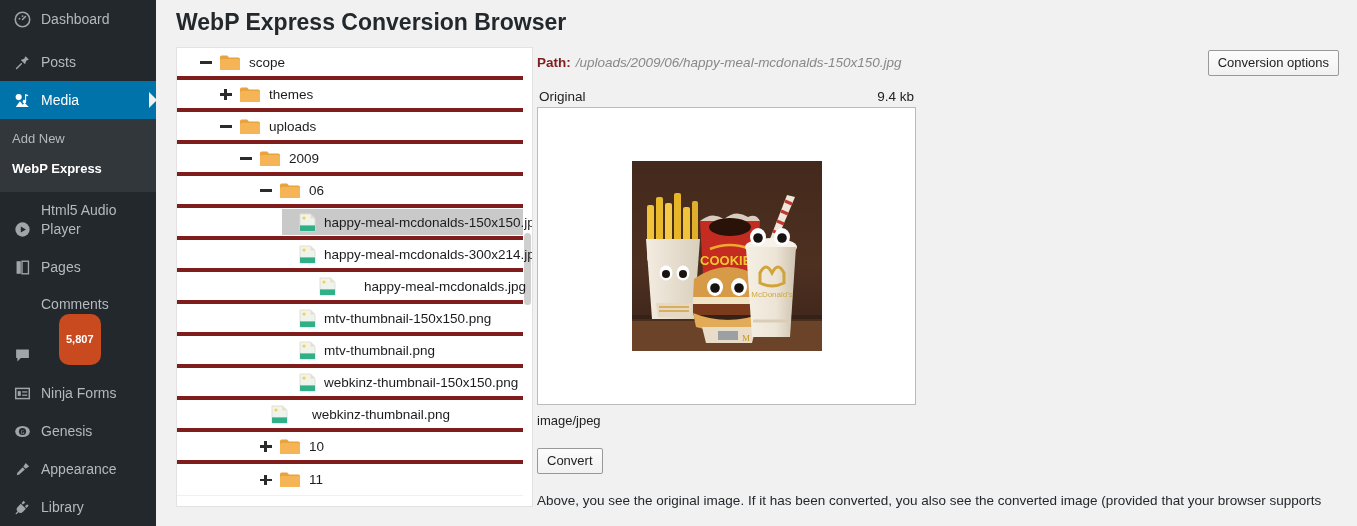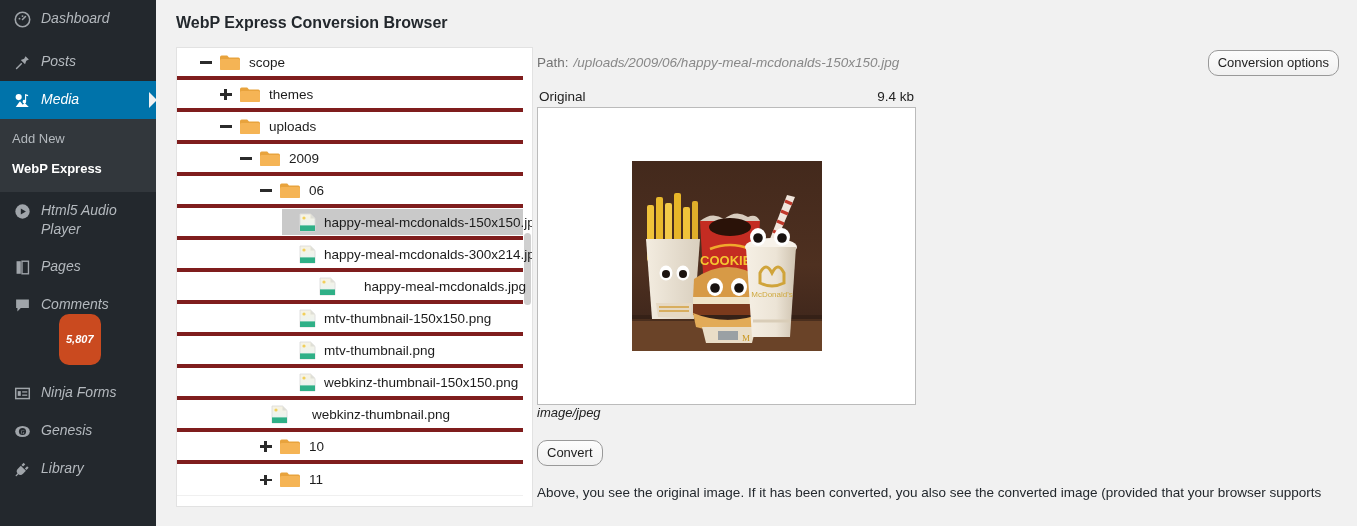--- a/index.html
+++ b/index.html
@@ -16,27 +16,26 @@
   
   .sidebar {
     position: absolute; left: 0; top: 0;
     width: 156px; height: 526px;
     background: #23282d;
     color: #eee;
     overflow: hidden;
   }
   .menu-item {
     position: relative;
-    display: flex; align-items: flex-start;
+    display: flex; align-items: flex-end;
     padding: 9px 0 9px 12px;
     font-size: 14px; line-height: 19px;
     color: #b4b9be;
     cursor: pointer;
     min-height: 34px;
-    font-style: italic;
   }
   .menu-item .mi-icon {
     width: 20px; height: 20px;
     margin-right: 9px;
     flex: 0 0 20px;
     display: flex; align-items: center; justify-content: center;
     color: #a0a5aa;
   }
   .menu-item .mi-label { flex: 1 1 auto; padding-right: 4px; }
   .menu-item.current {
@@ -79,21 +78,21 @@
   
   .main {
     position: absolute; left: 156px; top: 0;
     width: 1201px; height: 526px;
     background: #f1f1f1;
     overflow: hidden;
   }
   .page-title {
     margin: 0;
     padding: 8px 0 10px 20px;
-    font-size: 16px;
+    font-size: 23px;
     font-weight: bold;
     color: #23282d;
     line-height: 29px;
   }
 
   .panels { position: relative; }
 
   
   .tree-panel {
     position: absolute; left: 20px; top: 0;
@@ -168,33 +167,33 @@
     position: absolute; left: 381px; top: 0;
     width: 820px; height: 490px;
     padding: 0 18px 0 0;
   }
   .path-row {
     position: relative;
     display: flex; align-items: center;
     height: 30px;
     padding-left: 0;
   }
-  .path-label { font-size: 13.5px; color: #737373; }
+  .path-label { font-size: 13.5px; color: #7f1d1d; font-weight: bold; }
   .path-value {
     font-size: 13.5px; color: #888;
     font-style: italic;
     margin-left: 5px;
   }
   .btn {
     font-family: "Liberation Sans", sans-serif;
     font-size: 13px;
     color: #222;
     background: linear-gradient(#fcfcfc,#f1f1f1);
     border: 1px solid #999;
-    border-radius: 10px;
+    border-radius: 2px;
     padding: 4px 9px 5px 9px;
     cursor: pointer;
     line-height: 15px;
   }
   .conv-opts-btn {
     position: absolute; right: 0; top: 3px;
   }
   .orig-head {
     display: flex; justify-content: space-between;
     width: 379px;
@@ -204,22 +203,21 @@
   }
   .img-box {
     width: 379px; height: 298px;
     border: 1px solid #bbb;
     background: #fff;
     display: flex; align-items: center; justify-content: center;
     overflow: hidden;
   }
   .mimetype {
     font-size: 13px; color: #222;
-    font-style: italic;
-    margin-top: 0;
+    margin-top: 8px;
   }
   .convert-btn { margin-top: 20px; }
   .helptext {
     font-size: 13.5px; color: #23282d;
     margin-top: 19px;
     white-space: nowrap;
     overflow: hidden;
   }
   .bottombar {
     position: absolute; left: 0; bottom: 0;
@@ -319,20 +317,29 @@
       <span class="mi-icon">
         <svg width="17" height="17" viewBox="0 0 20 20">
             <ellipse cx="10" cy="10" rx="8.6" ry="6.6" fill="currentColor"></ellipse>
             <circle cx="10" cy="10" r="4.2" fill="#23282d"></circle>
             <text x="10" y="12.4" font-size="6" fill="currentColor" text-anchor="middle" font-family="Liberation Serif, serif">G</text>
           </svg>
       </span>
       <span class="mi-label">Genesis</span>
     </div>
 
+    <div class="menu-item">
+      <span class="mi-icon">
+        <svg width="17" height="17" viewBox="0 0 20 20">
+            <path d="M13.8 2.4 L17.8 6.4 L13.6 9.2 L11 6.6 Z" fill="currentColor"></path>
+            <path d="M10.2 7.4 L12.8 10 L6.2 16 L3.2 16.8 L4 13.8 Z" fill="currentColor"></path>
+          </svg>
+      </span>
+      <span class="mi-label">Appearance</span>
+    </div>
 
     <div class="menu-item">
       <span class="mi-icon">
         <svg width="17" height="17" viewBox="0 0 20 20">
             <path d="M11.4 2.2 L13.2 4 L10.6 6.6 L8.8 4.8 Z" fill="currentColor"></path>
             <path d="M15.4 6.2 L17.2 8 L14.6 10.6 L12.8 8.8 Z" fill="currentColor"></path>
             <path d="M8 5.6 L14 11.6 L10.6 15 A4.2 4.2 0 0 1 4.6 9 Z" fill="currentColor"></path>
             <path d="M6.4 13.4 L2.6 17.2" stroke="currentColor" stroke-width="1.6" stroke-linecap="round"></path>
           </svg>
       </span>

